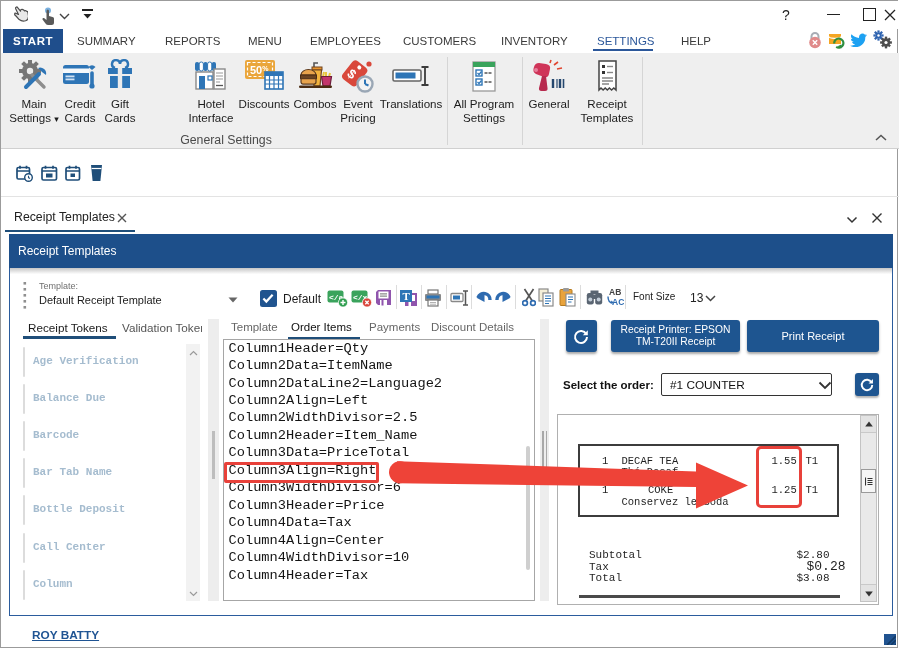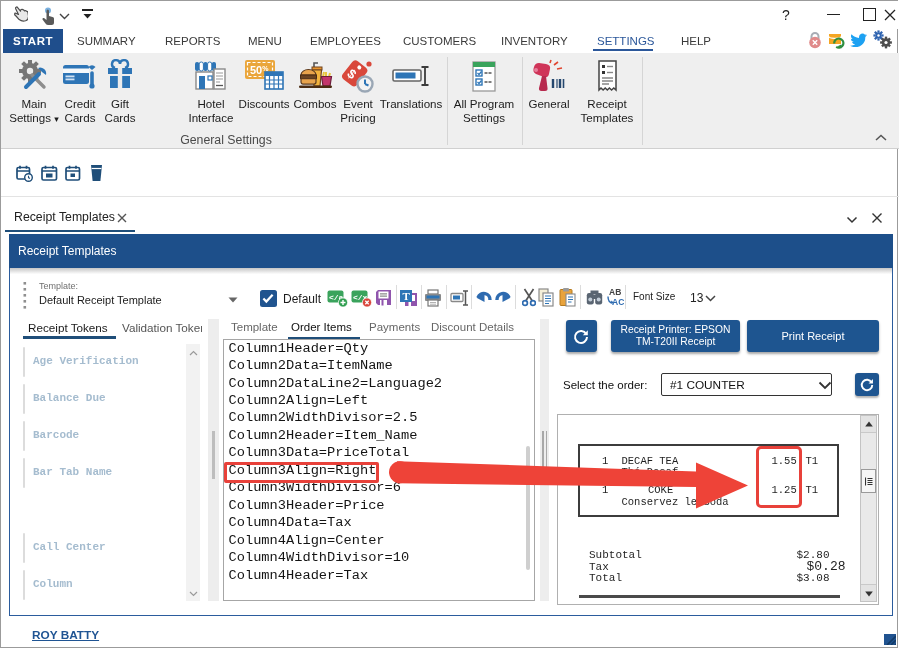--- a/index.html
+++ b/index.html
@@ -418,20 +418,23 @@
     </div>
 <div class="tok" style="top:380.1px;">
       <span>Balance Due</span>
     </div>
 <div class="tok" style="top:417.2px;">
       <span>Barcode</span>
     </div>
 <div class="tok" style="top:454.3px;">
       <span>Bar Tab Name</span>
     </div>
+<div class="tok" style="top:491.4px;">
+      <span>Bottle Deposit</span>
+    </div>
 <div class="tok" style="top:528.5px;">
       <span>Call Center</span>
     </div>
 <div class="tok" style="top:565.6px;">
       <span>Column</span>
     </div>
 <div class="abs" style="left:185px;top:343px;width:14px;height:257px;background:#f2f2f2;"></div>
 <svg class="abs" style="left:188px;top:349px;" width="9" height="6" viewBox="0 0 9 6">
       <path d="M1 5 L4.5 1.5 L8 5" fill="none" stroke="#9a9a9a" stroke-width="1.2"></path>
     </svg>
@@ -465,21 +468,21 @@
 
 <div class="abs" style="left:565px;top:319px;width:31px;height:32px;background:#1e5590;border-radius:3px;box-shadow:0 2px 2.5px rgba(0,0,0,0.35);">
   <svg style="position:absolute;left:7px;top:9px;" width="16" height="16" viewBox="0 0 16 16">
     <path d="M13.2 5 A6 6 0 1 0 14 8" fill="none" stroke="#fff" stroke-width="2"></path>
     <path d="M14.8 1.2 v5 h-5z" fill="#fff"></path>
   </svg>
 </div>
 <div class="abs" style="left:610px;top:319px;width:129px;height:32px;background:#1e5590;border-radius:3px;box-shadow:0 2px 2.5px rgba(0,0,0,0.35);color:#fff;font-size:10.3px;text-align:center;line-height:12px;padding-top:4px;box-sizing:border-box;">Receipt Printer: EPSON<br>TM-T20II Receipt</div>
 <div class="abs" style="left:746px;top:319px;width:132px;height:32px;background:#1e5590;border-radius:3px;box-shadow:0 2px 2.5px rgba(0,0,0,0.35);color:#fff;font-size:11px;text-align:center;line-height:32px;">Print Receipt</div>
 
-<div class="abs" style="left:562px;top:378px;font-size:11.5px;font-weight:normal;color:#111;">Select the order:</div>
+<div class="abs" style="left:562px;top:378px;font-size:11.5px;font-weight:bold;color:#111;">Select the order:</div>
 <div class="abs" style="left:660px;top:371.5px;width:171px;height:23.5px;border:1.8px solid #333;border-radius:2px;box-sizing:border-box;background:#fff;">
   <div class="abs" style="left:8px;top:4px;font-size:11.8px;color:#111;">#1 COUNTER</div>
   <svg class="abs" style="left:156px;top:7px;" width="14" height="9" viewBox="0 0 14 9">
         <path d="M1.5 1.5 L7 7 L12.5 1.5" fill="none" stroke="#333" stroke-width="1.8"></path>
       </svg>
 </div>
 <div class="abs" style="left:854px;top:371.5px;width:24px;height:23.5px;background:#1e5590;border-radius:3px;box-shadow:0 1.5px 2px rgba(0,0,0,0.3);">
   <svg style="position:absolute;left:5px;top:5px;" width="14" height="14" viewBox="0 0 16 16">
     <path d="M13.2 5 A6 6 0 1 0 14 8" fill="none" stroke="#fff" stroke-width="2.2"></path>
     <path d="M14.8 1.2 v5 h-5z" fill="#fff"></path>

